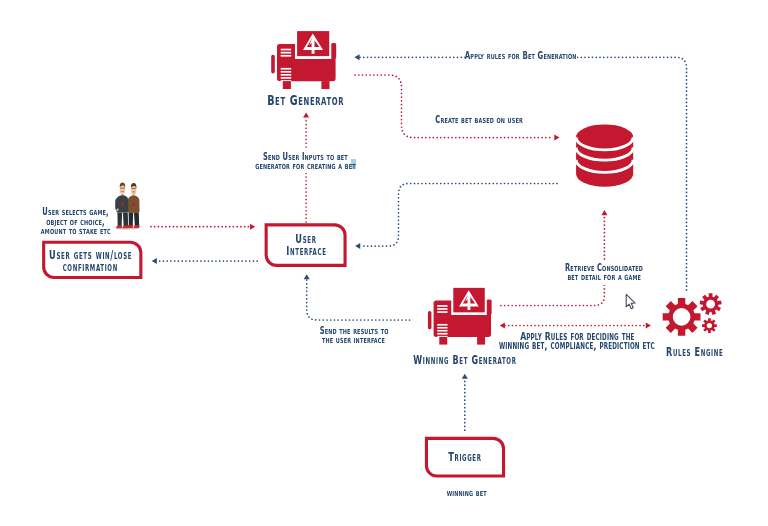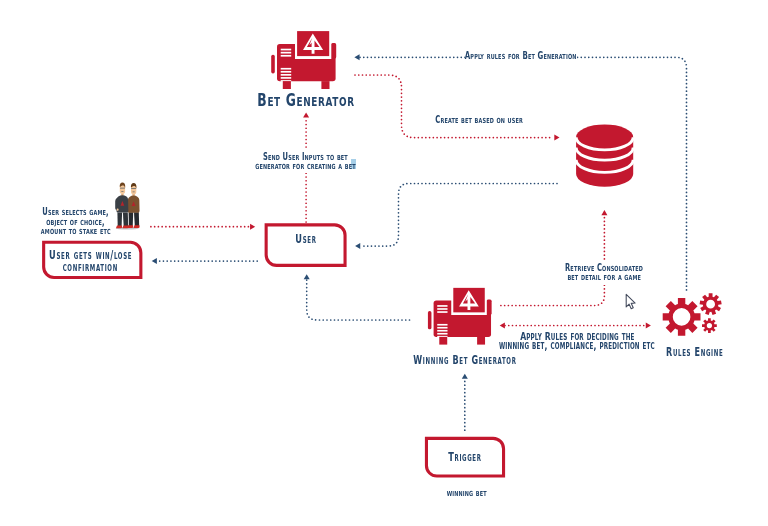--- a/index.html
+++ b/index.html
@@ -126,31 +126,32 @@
 <rect x="6.1" y="10.5" width="2.2" height="0.75" fill="#6d6d6d"></rect>
 </g>
 </g>
 <path d="M 266.15 224.85 H 334.65 A 10.4 10.4 0 0 1 345.04999999999995 235.25 V 265.35 H 276.54999999999995 A 10.4 10.4 0 0 1 266.15 254.95000000000002 Z" fill="#fff" stroke="#c3182f" stroke-width="3.1" stroke-linejoin="miter"></path>
 <path d="M 43.65 242.25 H 130.45 A 10.4 10.4 0 0 1 140.85 252.65 V 277.45 H 54.05 A 10.4 10.4 0 0 1 43.65 267.05 Z" fill="#fff" stroke="#c3182f" stroke-width="3.1" stroke-linejoin="miter"></path>
 <path d="M 426.45 438.35 H 493.15 A 10.4 10.4 0 0 1 503.54999999999995 448.75 V 476.05 H 436.84999999999997 A 10.4 10.4 0 0 1 426.45 465.65000000000003 Z" fill="#fff" stroke="#c3182f" stroke-width="3.1" stroke-linejoin="miter"></path>
 <g transform="translate(626.2,294.4) scale(0.86)">
         <path d="M0 0 L0 14.6 L3.4 11.3 L5.8 16.6 L8.2 15.5 L5.8 10.4 L10.4 10.1 Z" fill="#ffffff" stroke="#434a5c" stroke-width="1.25" stroke-linejoin="round"></path>
       </g>
   </svg>
-<div class="cap" style="left:136.0px;top:94.29px;width:340px;font-size:18px;line-height:12.4px;letter-spacing:0.85px;">
+<div class="cap" style="left:136.0px;top:94.29px;width:340px;font-size:14px;line-height:12.4px;letter-spacing:0.85px;">
       <span class="lrow" style="--bw:60px;--lh:12.4px;"><span class="ln" style="transform:scaleX(0.76);">Bet Generator</span></span>
     </div>
 <div class="cap" style="left:294.6px;top:353.59px;width:340px;font-size:11.8px;line-height:12.4px;letter-spacing:0.85px;">
       <span class="lrow" style="--bw:60px;--lh:12.4px;"><span class="ln" style="transform:scaleX(0.76);">Winning Bet Generator</span></span>
     </div>
 <div class="cap" style="left:524.8px;top:346.29px;width:340px;font-size:11.8px;line-height:12.4px;letter-spacing:0.85px;">
       <span class="lrow" style="--bw:60px;--lh:12.4px;"><span class="ln" style="transform:scaleX(0.76);">Rules Engine</span></span>
     </div>
 <div class="cap" style="left:136.0px;top:232.70px;width:340px;font-size:12.1px;line-height:12.2px;letter-spacing:0.85px;">
       <span class="lrow" style="--bw:60px;--lh:12.2px;"><span class="ln" style="transform:scaleX(0.76);">User</span></span>
+      <span class="lrow" style="--bw:60px;--lh:12.2px;"><span class="ln" style="transform:scaleX(0.76);">Interface</span></span>
     </div>
 <div class="cap" style="left:-79.3px;top:250.41px;width:340px;font-size:12.0px;line-height:11.5px;letter-spacing:0.85px;">
       <span class="lrow" style="--bw:60px;--lh:11.5px;"><span class="ln" style="transform:scaleX(0.76);">User gets win/lose</span></span>
       <span class="lrow" style="--bw:60px;--lh:11.5px;"><span class="ln" style="transform:scaleX(0.76);">confirmation</span></span>
     </div>
 <div class="cap" style="left:294.7px;top:451.00px;width:340px;font-size:12.1px;line-height:12.2px;letter-spacing:0.85px;">
       <span class="lrow" style="--bw:60px;--lh:12.2px;"><span class="ln" style="transform:scaleX(0.76);">Trigger</span></span>
     </div>
 <div class="cap bg" style="left:351.0px;top:51.26px;width:340px;font-size:10px;line-height:9.3px;letter-spacing:0.22px;">
       <span class="lrow" style="--bw:112px;--lh:9.3px;"><span class="ln" style="transform:scaleX(0.78);">Apply rules for Bet Generation</span></span>
@@ -168,18 +169,22 @@
       <span class="lrow" style="--bw:60px;--lh:9.4px;"><span class="ln" style="transform:scaleX(0.78);">amount to stake etc</span></span>
     </div>
 <div class="cap bg" style="left:434.4px;top:262.96px;width:340px;font-size:9.6px;line-height:9.3px;letter-spacing:0.22px;">
       <span class="lrow" style="--bw:82px;--lh:9.3px;"><span class="ln" style="transform:scaleX(0.78);">Retrieve Consolidated</span></span>
       <span class="lrow" style="--bw:82px;--lh:9.3px;"><span class="ln" style="transform:scaleX(0.78);">bet detail for a game</span></span>
     </div>
 <div class="cap" style="left:407.20000000000005px;top:331.86px;width:340px;font-size:11px;line-height:9.1px;letter-spacing:0.22px;">
       <span class="lrow" style="--bw:60px;--lh:9.1px;"><span class="ln" style="transform:scaleX(0.78);">Apply Rules for deciding the</span></span>
       <span class="lrow" style="--bw:60px;--lh:9.1px;"><span class="ln" style="transform:scaleX(0.78);">winning bet, compliance, prediction etc</span></span>
     </div>
+<div class="cap" style="left:183.7px;top:326.31px;width:340px;font-size:9.6px;line-height:9.0px;letter-spacing:0.22px;">
+      <span class="lrow" style="--bw:60px;--lh:9.0px;"><span class="ln" style="transform:scaleX(0.78);">Send the results to</span></span>
+      <span class="lrow" style="--bw:60px;--lh:9.0px;"><span class="ln" style="transform:scaleX(0.78);">the user interface</span></span>
+    </div>
 <div class="cap" style="left:296.8px;top:487.71px;width:340px;font-size:9.6px;line-height:9.8px;letter-spacing:0.22px;">
       <span class="lrow" style="--bw:60px;--lh:9.8px;"><span class="ln" style="transform:scaleX(0.78);">winning bet</span></span>
     </div>
   <div style="position:absolute;left:351.3px;top:159.4px;width:4.3px;height:9.4px;
               background:#a6cfe8;mix-blend-mode:multiply;"></div>
 </div>
 
 </body></html>

